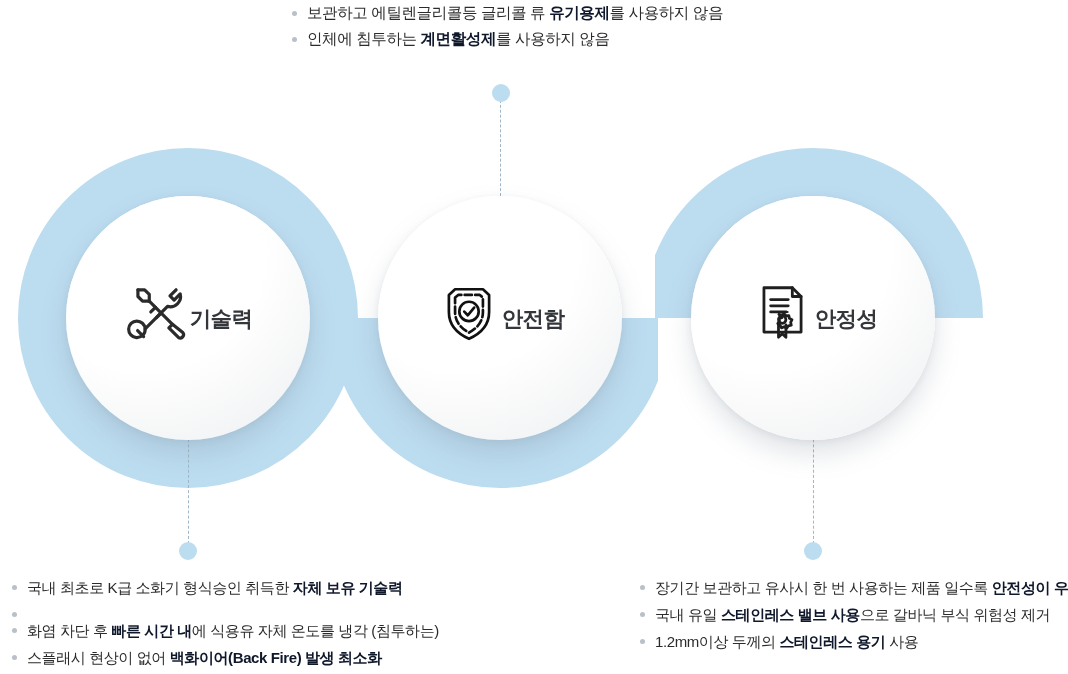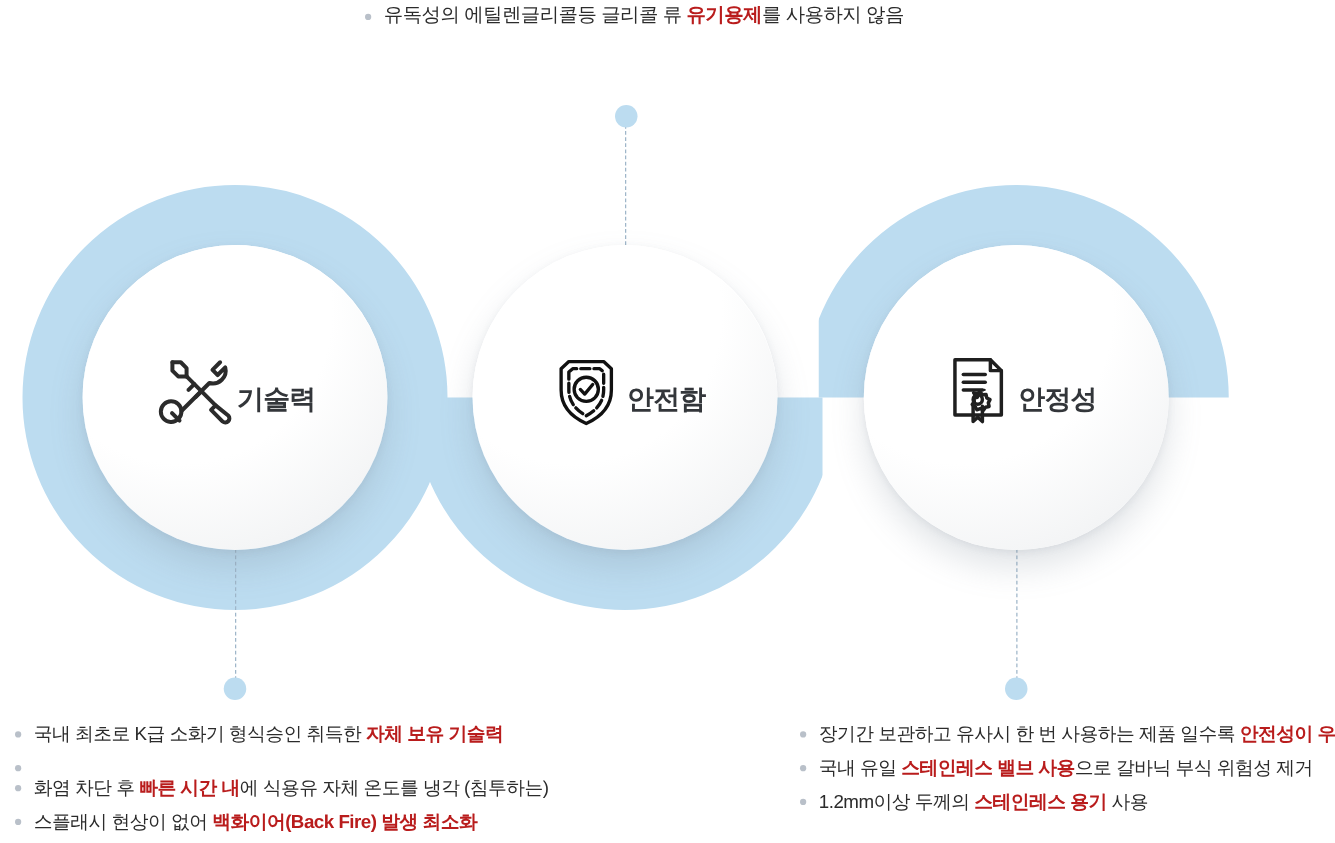--- a/index.html
+++ b/index.html
@@ -44,21 +44,21 @@
     margin-right: 10px;
   }
 
   .bullet-text {
     font-size: 15.5px;
     color: #2b2b2b;
     letter-spacing: -0.4px;
   }
 
   .bullet-text b {
-    color: #b91c1c;
+    color: #0f172a;
     font-weight: 700;
   }
 
   
   #ribbon {
     position: absolute;
     left: 0;
     top: 0;
     width: 1068px;
     height: 674px;
@@ -145,21 +145,25 @@
   .bottom-list .bullet-text { font-size: 15px; }
 </style>
 </head>
 <body>
 
 <div id="stage">
 
   <div class="top-list" id="top-list">
       <div class="bullet-row">
         <span class="bullet-dot"></span>
-        <span class="bullet-text"><span>유독성의 에틸렌글리콜등 글리콜 류 </span><b>유기용제</b><span>를 사용하지 않음</span></span>
+        <span class="bullet-text"><span>보관하고 에틸렌글리콜등 글리콜 류 </span><b>유기용제</b><span>를 사용하지 않음</span></span>
+      </div>
+      <div class="bullet-row">
+        <span class="bullet-dot"></span>
+        <span class="bullet-text"><span>인체에 침투하는 </span><b>계면활성제</b><span>를 사용하지 않음</span></span>
       </div>
     </div>
 
   <svg id="ribbon" viewBox="0 0 1068 674" aria-hidden="true">
     <defs>
       <clipPath id="clip-mid-bottom">
         <rect x="342" y="318" width="316" height="240"></rect>
       </clipPath>
       <clipPath id="clip-right-top">
         <rect x="655" y="140" width="333" height="178"></rect>

